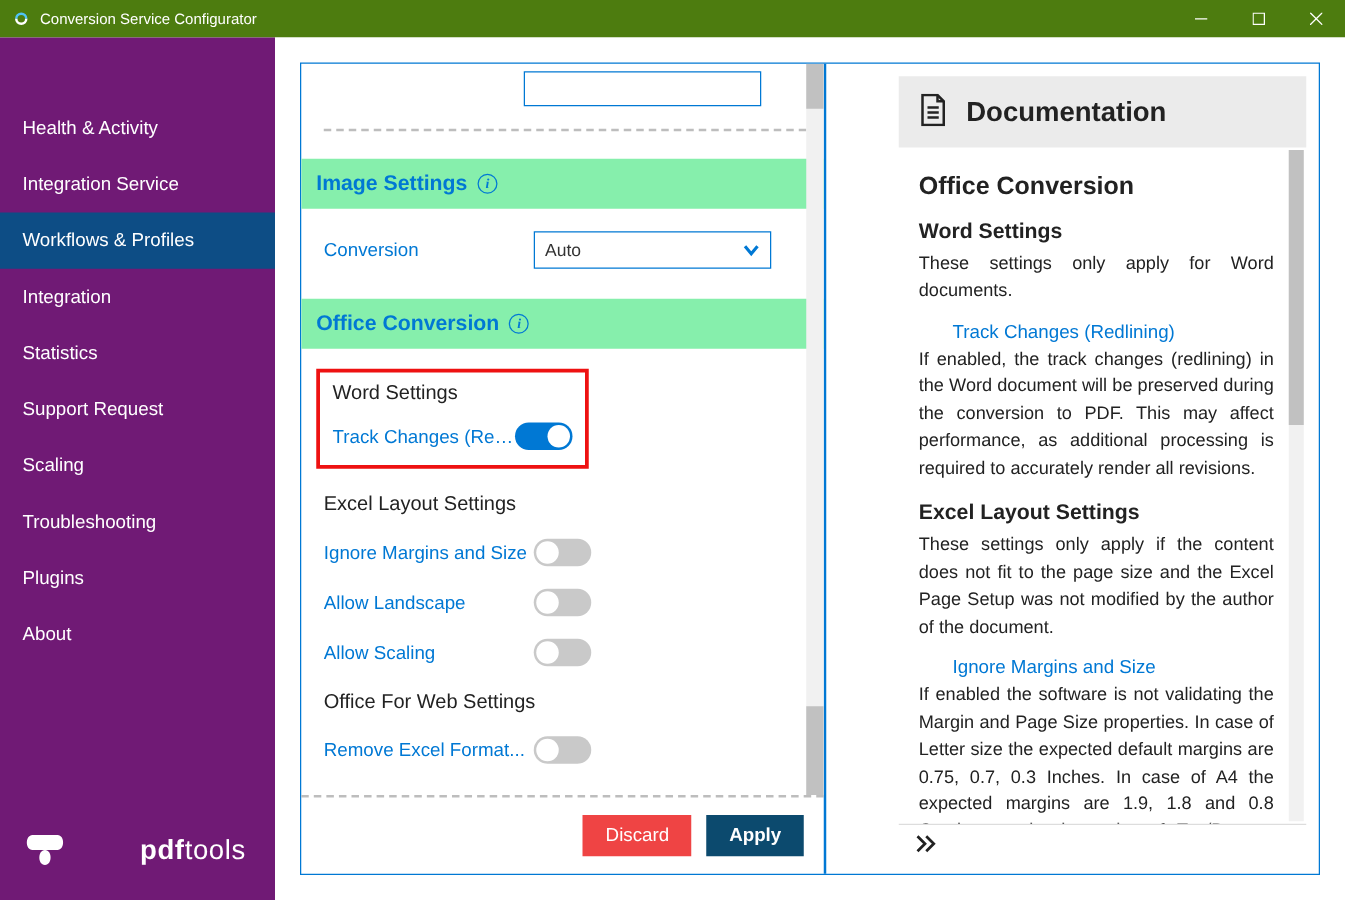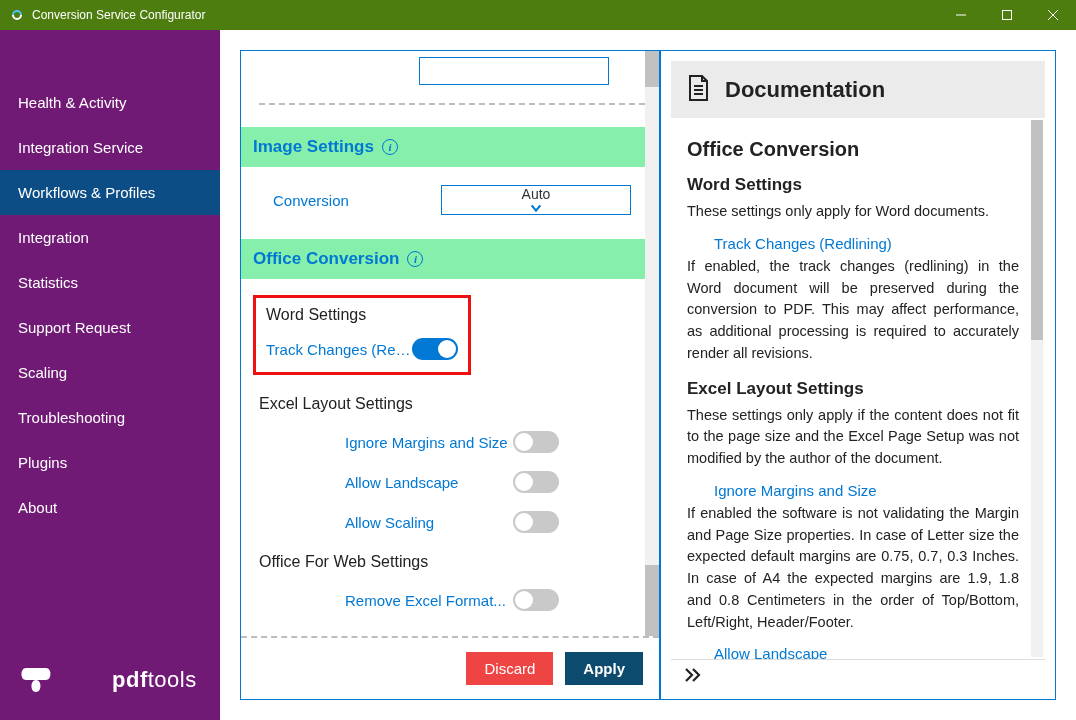--- a/index.html
+++ b/index.html
@@ -29,23 +29,23 @@
 
   .settings-pane { width: 420px; border-right: 2px solid #0078D4; display: flex; flex-direction: column; position: relative; }
   .settings-scroll { flex: 1; overflow: hidden; position: relative; padding: 0 14px 0 18px; }
   .settings-scroll::-webkit-scrollbar { width: 12px; }
   .leftover-box { margin-left: 160px; margin-top: 6px; width: 190px; height: 28px; border: 1px solid #0078D4; }
   .dashed-bottom { border-bottom: 2px dashed #bdbdbd; height: 20px; margin-bottom: 22px; }
 
   .section-header { background: #86efac; color: #0078D4; font-weight: 600; font-size: 17px; padding: 10px 12px; margin-left: -18px; margin-right: -14px; display: flex; align-items: center; gap: 8px; }
   .info-icon { width: 16px; height: 16px; border: 1.5px solid #0078D4; border-radius: 50%; display: inline-flex; align-items: center; justify-content: center; color: #0078D4; font-size: 11px; font-style: italic; font-family: Georgia, serif; }
 
-  .row { display: flex; align-items: center; margin-top: 18px; justify-content: center; }
+  .row { display: flex; align-items: center; margin-top: 18px; }
   .row .label { color: #0078D4; font-size: 15px; width: 168px; white-space: nowrap; overflow: hidden; text-overflow: ellipsis; }
-  .select { width: 190px; height: 30px; border: 1.5px solid #0078D4; display: flex; align-items: center; padding: 0 8px; justify-content: space-between; color: #333; font-size: 14px; flex-direction: column; }
+  .select { width: 190px; height: 30px; border: 1.5px solid #0078D4; display: flex; align-items: center; padding: 0 8px; justify-content: space-between; color: #333; font-size: 14px; }
   .chevron { width: 14px; height: 14px; stroke: #0078D4; stroke-width: 2.5; fill: none; }
 
   .sub-heading { font-size: 16px; color: #222; margin-top: 20px; }
 
   .highlight-box { border: 3px solid #e11; padding: 8px 10px 12px; margin-top: 16px; margin-left: -6px; width: 218px; }
   .highlight-box .sub-heading { margin-top: 0; }
   .highlight-box .row { margin-top: 14px; }
   .highlight-box .row .label { width: 150px; }
 
   .toggle { width: 46px; height: 22px; border-radius: 11px; background: #c9c9c9; position: relative; flex-shrink: 0; }
@@ -54,21 +54,21 @@
   .toggle.on .knob { left: auto; right: 2px; }
 
   .settings-buttons { border-top: 2px dashed #bdbdbd; padding: 14px 16px; display: flex; gap: 12px; justify-content: flex-end; }
   .btn { padding: 8px 18px; font-size: 15px; color: #fff; border: none; cursor: pointer; }
   .btn-discard { background: #ef4444; }
   .btn-apply { background: #0c4a6e; font-weight: bold; }
 
   .vscroll-gray { position: absolute; right: 0; top: 0; width: 14px; height: 100%; background: #f1f1f1; }
   .vscroll-thumb { position: absolute; right: 0; width: 14px; background: #c1c1c1; }
 
-  .doc-pane { flex: 1; display: flex; flex-direction: column; }
+  .doc-pane { flex: 1; display: flex; flex-direction: column; padding-left: 48px; }
   .doc-header { background: #ebebeb; padding: 14px 16px; display: flex; align-items: center; gap: 16px; margin: 10px 10px 0 10px; }
   .doc-header .doc-icon { width: 22px; height: 26px; }
   .doc-title { font-size: 22px; font-weight: 700; color: #222; }
   .doc-body { flex: 1; position: relative; margin: 0 10px 0 10px; padding: 14px 26px 14px 16px; overflow: hidden; }
   .doc-body h2 { font-size: 20px; font-weight: 700; margin-bottom: 10px; margin-top: 6px; }
   .doc-body h3 { font-size: 17px; font-weight: 700; margin-top: 14px; margin-bottom: 6px; }
   .doc-body p { font-size: 14.5px; line-height: 1.5; color: #222; text-align: justify; }
   .doc-body .link-h { color: #0078D4; font-size: 15px; margin-top: 12px; margin-bottom: 4px; margin-left: 27px; }
 
   .doc-scroll { position: absolute; right: 2px; top: 2px; width: 12px; height: calc(100% - 4px); background: #f1f1f1; }

